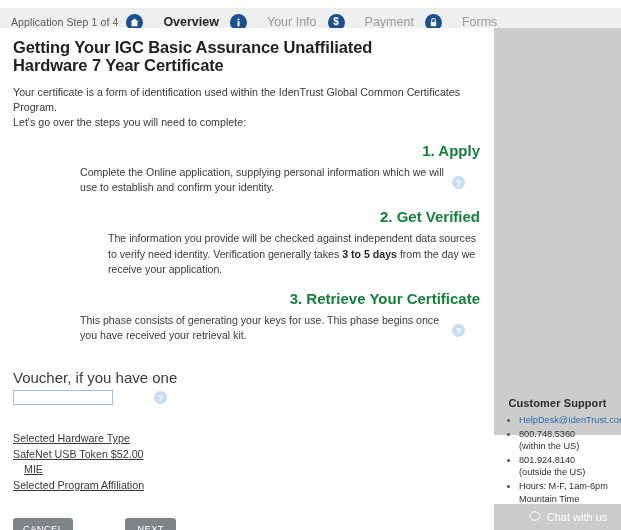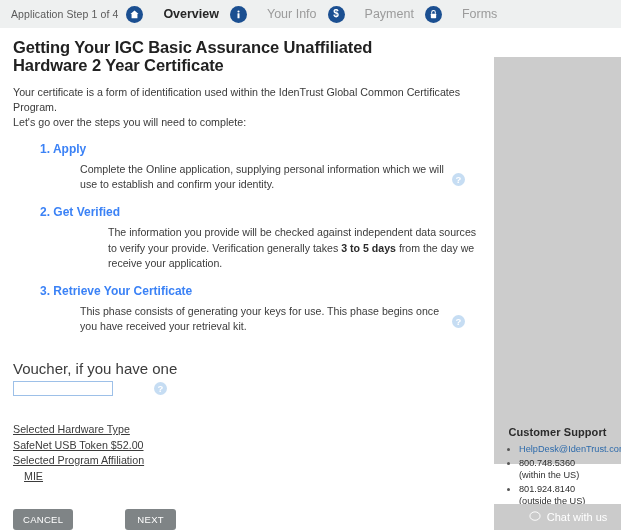--- a/index.html
+++ b/index.html
@@ -7,21 +7,21 @@
     width: 621px;
     height: 530px;
     overflow: hidden;
     background: #ffffff;
     font-family: "Liberation Sans", sans-serif;
   }
 
   
   .stepbar {
     position: absolute;
-    left: 0; top: 0;
+    left: 0; top: 8px;
     width: 621px; height: 28px;
     background: #eef0f0;
     display: flex;
     align-items: center;
     padding-left: 11px;
     gap: 0px;
   }
   .step-label {
     font-size: 10.5px;
     color: #5a5a5a;
@@ -73,24 +73,25 @@
     letter-spacing: -0.1px;
   }
   .intro {
     margin-top: 11px;
     font-size: 10.7px;
     line-height: 15px;
     color: #3b3b3b;
   }
   .steps { margin-top: 12px; padding-left: 27px; }
   .step-head {
-    font-size: 12px;
-    font-weight: bold;
-    color: #3b82f6;
+    font-size: 15px;
+    font-weight: bold;
+    color: #15803d;
     margin-bottom: 6px;
+    text-align: right;
   }
   .step-body-row {
     display: flex;
     align-items: flex-start;
     justify-content: flex-end;
   }
   .step-body {
     font-size: 10.6px;
     line-height: 15.2px;
     color: #3b3b3b;
@@ -166,21 +167,20 @@
   }
   .btn.next { margin-left: 52px; padding: 0 12px; }
 
   
   .sidebar {
     position: absolute;
     left: 494px; top: 28px;
     width: 127px;
     height: 407px;
     background: #cccccc;
-    margin-top: 29px;
   }
   .support {
     position: absolute;
     left: 0; top: 369px;
     width: 127px;
     padding: 0 8px;
   }
   .support-title {
     font-size: 11px;
     font-weight: bold;
@@ -269,21 +269,21 @@
         </svg>
     </span>
     <span class="nav-text">Forms</span>
   </div>
 </div>
 
 <div class="content">
 
   <h1 class="title">
     <span>Getting Your IGC Basic Assurance Unaffiliated</span><br>
-    <span>Hardware 2 Year Certificate</span><br>
+    <span>Hardware 7 Year Certificate</span><br>
   </h1>
 
   <div class="intro">
     <span>Your certificate is a form of identification used within the IdenTrust Global Common Certificates Program.</span><br>
     <span>Let's go over the steps you will need to complete:</span>
   </div>
 
   <div class="steps">
 
     <div class="step-block">
@@ -292,21 +292,21 @@
         <div class="step-body">
           <span>Complete the Online application, supplying personal information which we will use to establish and confirm your identity.</span>
         </div>
         <div class="help-icon">?</div>
       </div>
     </div>
 
     <div class="step-block">
       <div class="step-head">2. Get Verified</div>
       <div class="step-body-row">
-        <div class="step-body"><span>The information you provide will be checked against independent data sources to verify your provide. Verification generally takes </span><b class="inline-bold">3 to 5 days</b><span> from the day we receive your application.</span></div>
+        <div class="step-body"><span>The information you provide will be checked against independent data sources to verify need identity. Verification generally takes </span><b class="inline-bold">3 to 5 days</b><span> from the day we receive your application.</span></div>
       </div>
     </div>
 
     <div class="step-block">
       <div class="step-head">3. Retrieve Your Certificate</div>
       <div class="step-body-row">
         <div class="step-body">
           <span>This phase consists of generating your keys for use. This phase begins once you have received your retrieval kit.</span>
         </div>
         <div class="help-icon">?</div>
@@ -319,22 +319,22 @@
     <div class="voucher-label">Voucher, if you have one</div>
     <div class="voucher-row">
       <input class="voucher-input" type="text" value="" style="">
       <div class="help-icon voucher-help">?</div>
     </div>
   </div>
 
   <div class="selections">
     <div class="sel-line">Selected Hardware Type</div>
     <div class="sel-line">SafeNet USB Token $52.00</div>
+    <div class="sel-line indent">MIE</div>
     <div class="sel-line">Selected Program Affiliation</div>
-    <div class="sel-line indent">MIE</div>
   </div>
 
   <div class="btn-row">
     <button class="btn">CANCEL</button>
     <button class="btn next">NEXT</button>
   </div>
 
 </div>
 
 <div class="sidebar">

